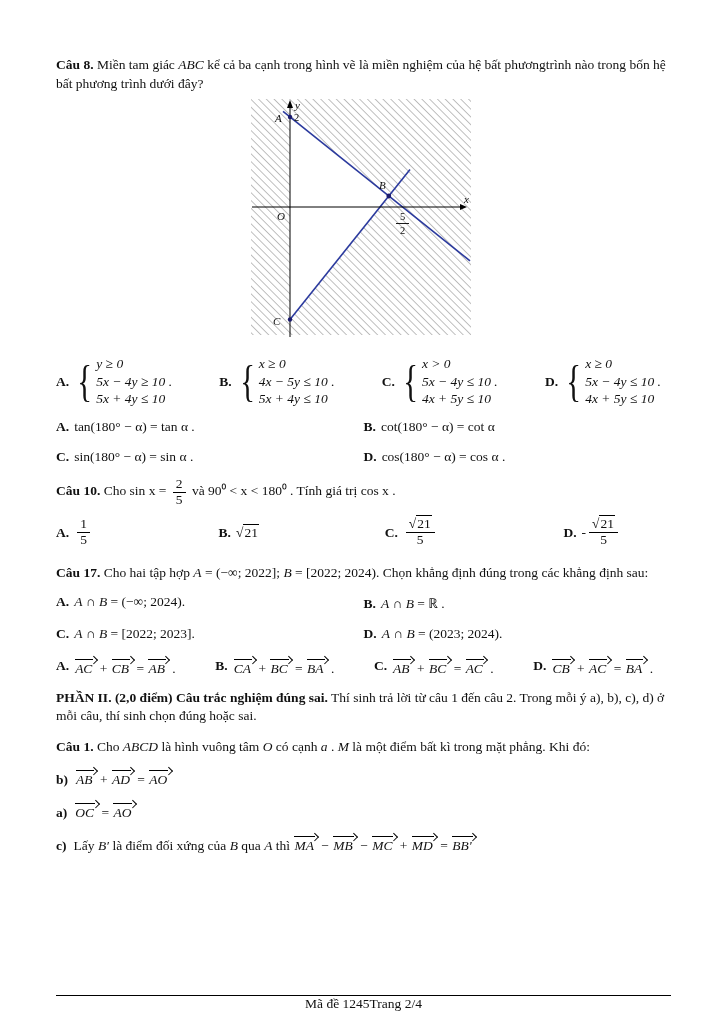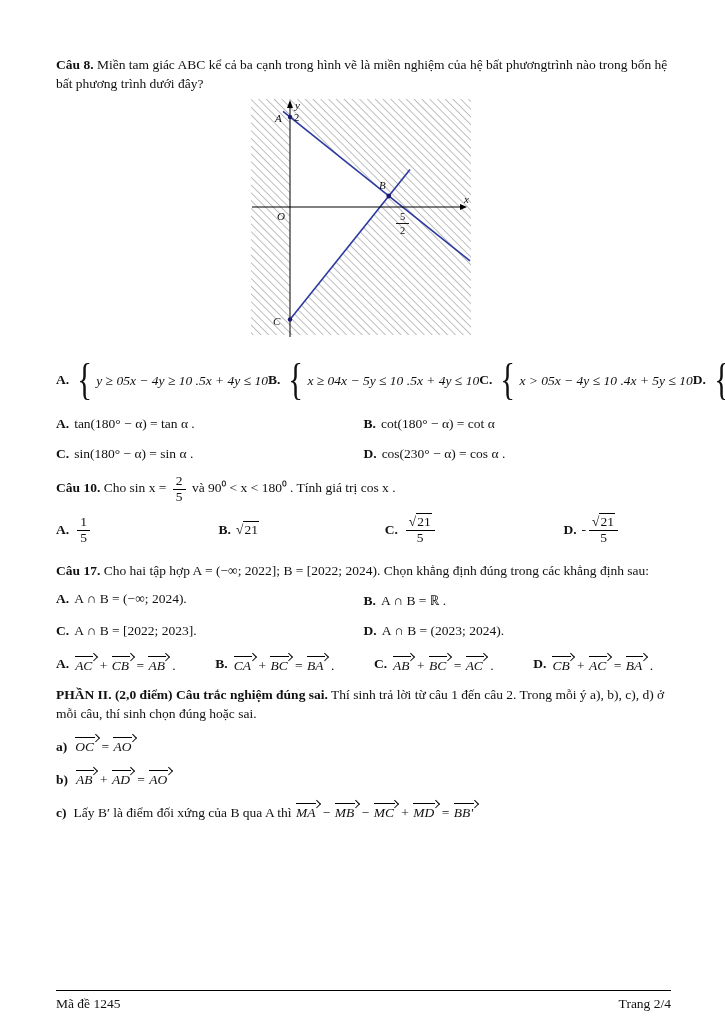--- a/index.html
+++ b/index.html
@@ -5,43 +5,43 @@
   html,body{margin:0;padding:0;}
   body{
     width:725px;height:1024px;position:relative;overflow:hidden;
     background:#fff;color:#111;
     font-family:"Liberation Serif", serif;font-size:13.5px;
   }
   .page{padding:44px 54px 0 56px;box-sizing:border-box;}
   p{margin:0;}
   .q{margin-top:12px;line-height:1.38;}
   .qlabel{font-weight:bold;}
-  .it{}
+  .it{font-style:italic;}
   .bd{font-weight:bold;}
   .figwrap{text-align:center;margin:4px 0 0 0;}
   .optrow{display:flex;justify-content:space-between;margin-top:10px;padding-right:10px;}
   .opt{display:flex;align-items:center;}
   .opt .letter{font-weight:bold;margin-right:5px;}
   .brace{font-size:44px;font-weight:400;line-height:50px;display:inline-block;transform:scaleX(0.7);margin-right:1px;}
-  .lines{display:inline-flex;flex-direction:row;}
+  .lines{display:inline-flex;flex-direction:column;}
   .lines span{font-style:italic;line-height:17.5px;white-space:nowrap;}
   .grid2{display:grid;grid-template-columns:1fr 1fr;row-gap:14px;margin-top:11px;}
   .grid2 .opt{align-items:baseline;}
   .frac{display:inline-flex;flex-direction:column;align-items:center;vertical-align:middle;line-height:1.1;margin:0 3px;}
   .frac .num{border-bottom:1px solid #000;padding:0 3px;}
   .frac .den{padding:0 3px;}
   .sqrt{white-space:nowrap;}
   .sqrt .rad{border-top:1px solid #000;padding:0 1px;}
   .vec{display:inline-block;position:relative;font-style:italic;padding:6px 4px 0 1px;line-height:1.1;}
   .vec::before{content:"";position:absolute;top:3px;left:1px;right:3px;border-top:1px solid #000;}
   .vec::after{content:"";position:absolute;top:1px;right:0;width:4.5px;height:4.5px;border-top:1px solid #000;border-right:1px solid #000;transform:rotate(45deg);}
   .item{margin-top:10px;line-height:1.5;}
   .item .ilabel{font-weight:bold;margin-right:7px;}
   .vecrow{margin-top:14px;}
-  .footer{position:absolute;left:56px;right:54px;bottom:12px;border-top:1px solid #000;padding-top:5px;display:flex;justify-content:space-between;}
+  .footer{position:absolute;left:56px;right:54px;bottom:12px;border-top:1px solid #000;display:flex;justify-content:center;}
   svg text{font-family:"Liberation Serif",serif;font-style:italic;font-size:11px;fill:#111;}
   svg text.num{font-style:normal;font-size:10.5px;}
 </style>
 </head>
 <body>
 
 <div class="page">
 
   <p class="q"><b class="qlabel">Câu 8.</b> <span><span>Miền tam giác </span><span class="it">ABC</span><span> kể cả ba cạnh trong hình vẽ là miền nghiệm của hệ bất phươngtrình nào trong bốn hệ bất phương trình dưới đây?</span></span></p>
 
@@ -127,21 +127,21 @@
     <div class="opt">
         <b class="letter">B.</b>
         <span>cot(180° − α) = cot α</span>
       </div>
     <div class="opt">
         <b class="letter">C.</b>
         <span>sin(180° − α) = sin α .</span>
       </div>
     <div class="opt">
         <b class="letter">D.</b>
-        <span>cos(230° − α) = cos α .</span>
+        <span>cos(180° − α) = cos α .</span>
       </div>
   </div>
 
   <p class="q" style="">
     <b class="qlabel">Câu 10.</b>
     <span>Cho sin x = </span><span class="frac">
         <span class="num">2</span>
         <span class="den">5</span>
       </span><span> và 90⁰ &lt; x &lt; 180⁰ . Tính giá trị cos x .</span>
   </p>
@@ -208,23 +208,24 @@
         <span><span class="vec">AB</span><span> + </span><span class="vec">BC</span><span> = </span><span class="vec">AC</span><span> .</span></span>
       </div>
     <div class="opt">
         <b class="letter">D.</b>
         <span><span class="vec">CB</span><span> + </span><span class="vec">AC</span><span> = </span><span class="vec">BA</span><span> .</span></span>
       </div>
   </div>
 
   <p class="q" style=""><b class="qlabel">PHẦN II. (2,0 điểm)  Câu trắc nghiệm đúng sai.</b><span> Thí sinh trả lời từ câu 1 đến câu 2. Trong mỗi ý a), b), c), d) ở mỗi câu, thí sinh chọn đúng hoặc sai.</span></p>
 
-
+  <p class="q" style="margin-top:12px;"><b class="qlabel">Câu 1.</b> <span><span>Cho </span><span class="it">ABCD</span><span> là hình vuông tâm </span><span class="it">O</span><span> có cạnh </span><span class="it">a</span><span> .  </span><span class="it">M</span><span>  là một điểm bất kì trong mặt phẳng. Khi đó:</span></span></p>
+
+  <p class="item"><b class="ilabel">b)</b><span><span class="vec">AB</span><span> + </span><span class="vec">AD</span><span> = </span><span class="vec">AO</span></span></p>
   <p class="item"><b class="ilabel">a)</b><span><span class="vec">OC</span><span> = </span><span class="vec">AO</span></span></p>
-  <p class="item"><b class="ilabel">b)</b><span><span class="vec">AB</span><span> + </span><span class="vec">AD</span><span> = </span><span class="vec">AO</span></span></p>
   <p class="item"><b class="ilabel">c)</b><span><span>Lấy </span><span class="it">B′</span><span> là điểm đối xứng của </span><span class="it">B</span><span> qua </span><span class="it">A</span><span> thì </span><span class="vec">MA</span><span> − </span><span class="vec">MB</span><span> − </span><span class="vec">MC</span><span> + </span><span class="vec">MD</span><span> = </span><span class="vec">BB'</span></span></p>
 
   <div class="footer">
     <span>Mã đề 1245</span>
     <span>Trang 2/4</span>
   </div>
 
 </div>
 
 </body></html>

